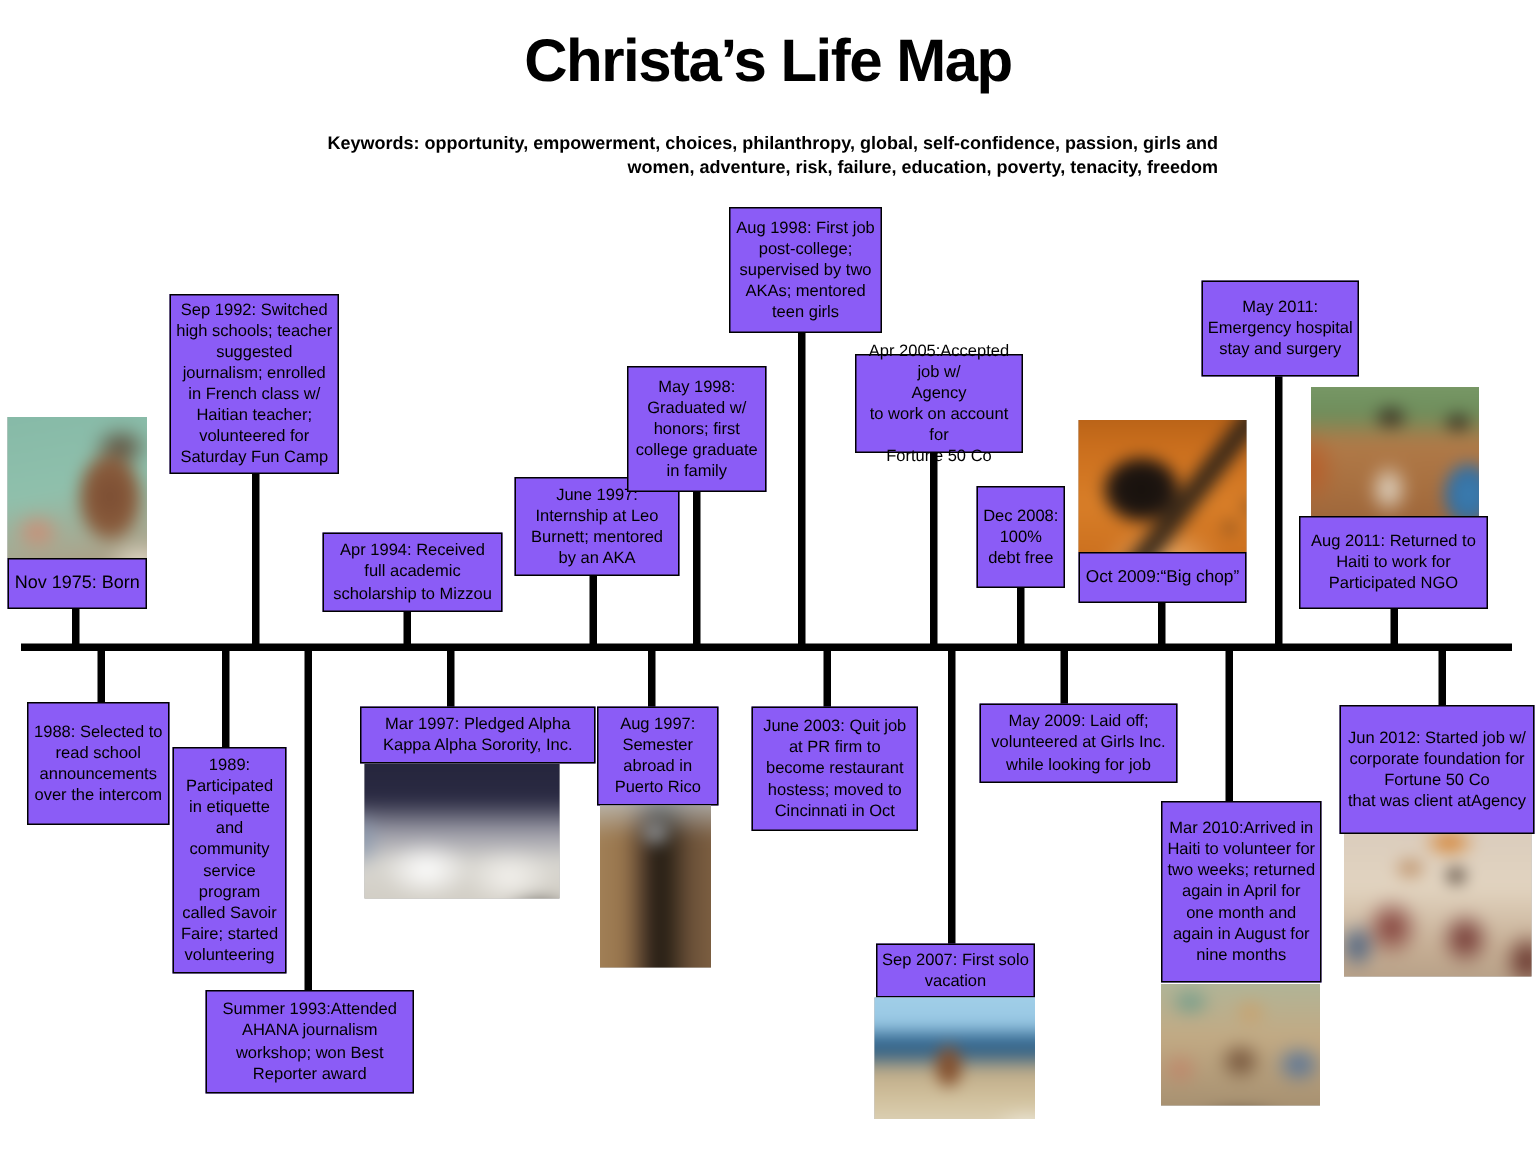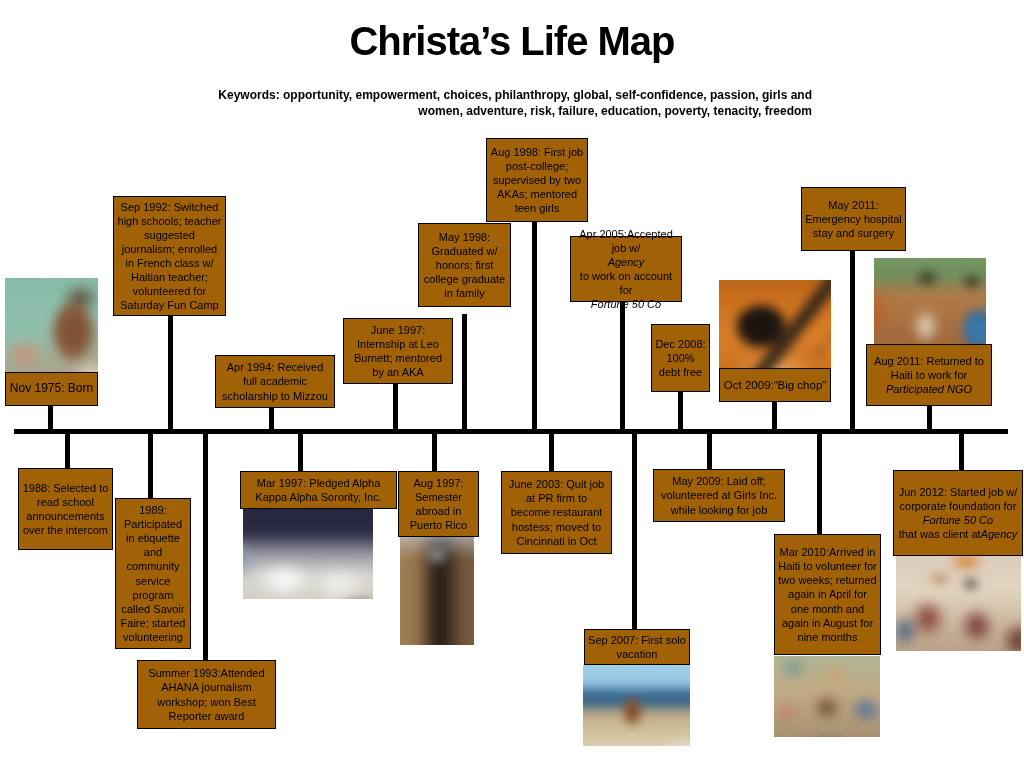--- a/index.html
+++ b/index.html
@@ -11,26 +11,26 @@
     position:absolute; left:0; top:18px; width:100%; text-align:center;
     font-size:40px; font-weight:bold; letter-spacing:-1px; line-height:1.15;
   }
   .keywords {
     position:absolute; left:212px; top:88px; width:600px; text-align:right;
     font-size:12px; font-weight:bold; line-height:1.3;
   }
   .tlbar { position:absolute; left:14px; top:429px; width:994px; height:5px; background:#000; z-index:0; }
   .vline { position:absolute; width:5px; background:#000; z-index:1; }
   .box {
-    position:absolute; box-sizing:border-box; background:#a16207; border:1.5px solid #000;
+    position:absolute; box-sizing:border-box; background:#8b5cf6; border:1.5px solid #000;
     text-align:center; font-size:11px; line-height:1.28; padding:16px 3px; z-index:2;
     display:flex; align-items:center; justify-content:center; flex-wrap:wrap; align-content:center;
   }
   .box span { display:inline; }
-  .it { font-style:italic; }
+  .it { }
   .photo { position:absolute; z-index:2; overflow:hidden; background:#999; }
   .pb { position:absolute; left:-14px; top:-14px; right:-14px; bottom:-14px; filter:blur(5px); }
 
   .pb-born { background:
     radial-gradient(ellipse 30px 42px at 68% 55%, #7a4c32 0%, #8a5c3c 55%, rgba(138,92,60,0) 78%),
     radial-gradient(ellipse 22px 18px at 28% 74%, #d08a72 0%, rgba(208,138,114,0) 78%),
     radial-gradient(ellipse 32px 24px at 85% 94%, #ece6d8 0%, rgba(236,230,216,0) 82%),
     radial-gradient(ellipse 26px 20px at 74% 28%, #5a4634 0%, rgba(90,70,52,0) 78%),
     linear-gradient(170deg, #84b8a6 0%, #8fc0ac 50%, #a8a890 78%, #b09478 100%); }
 
@@ -123,21 +123,21 @@
     <div class="pb pb-born"></div>
   </div>
   <div class="box" style="left:5px;top:372px;width:93px;height:26px;font-size:12px;">Nov 1975: Born</div>
 
   <div class="box" style="left:113px;top:196px;width:113px;height:120px;">Sep 1992: Switched high schools; teacher suggested journalism; enrolled in French class w/ Haitian teacher; volunteered for Saturday Fun Camp</div>
 
   <div class="box" style="left:215px;top:331px;width:120px;height:53px;margin-top:24px;">Apr 1994: Received full academic scholarship to Mizzou</div>
 
   <div class="box" style="left:343px;top:318px;width:110px;height:66px;">June 1997: Internship at Leo Burnett; mentored by an AKA</div>
 
-  <div class="box" style="left:418px;top:223px;width:93px;height:84px;">May 1998: Graduated w/ honors; first college graduate in family</div>
+  <div class="box" style="left:418px;top:244px;width:93px;height:84px;">May 1998: Graduated w/ honors; first college graduate in family</div>
 
   <div class="box" style="left:486px;top:138px;width:102px;height:84px;">Aug 1998: First job post-college; supervised by two AKAs; mentored teen girls</div>
 
   <div class="box" style="left:570px;top:236px;width:112px;height:66px;">
     <span>Apr 2005:Accepted job w/ </span>
       <span class="it">Agency</span>
       <span> to work on account for </span>
       <span class="it">Fortune 50 Co</span>
   </div>
 

